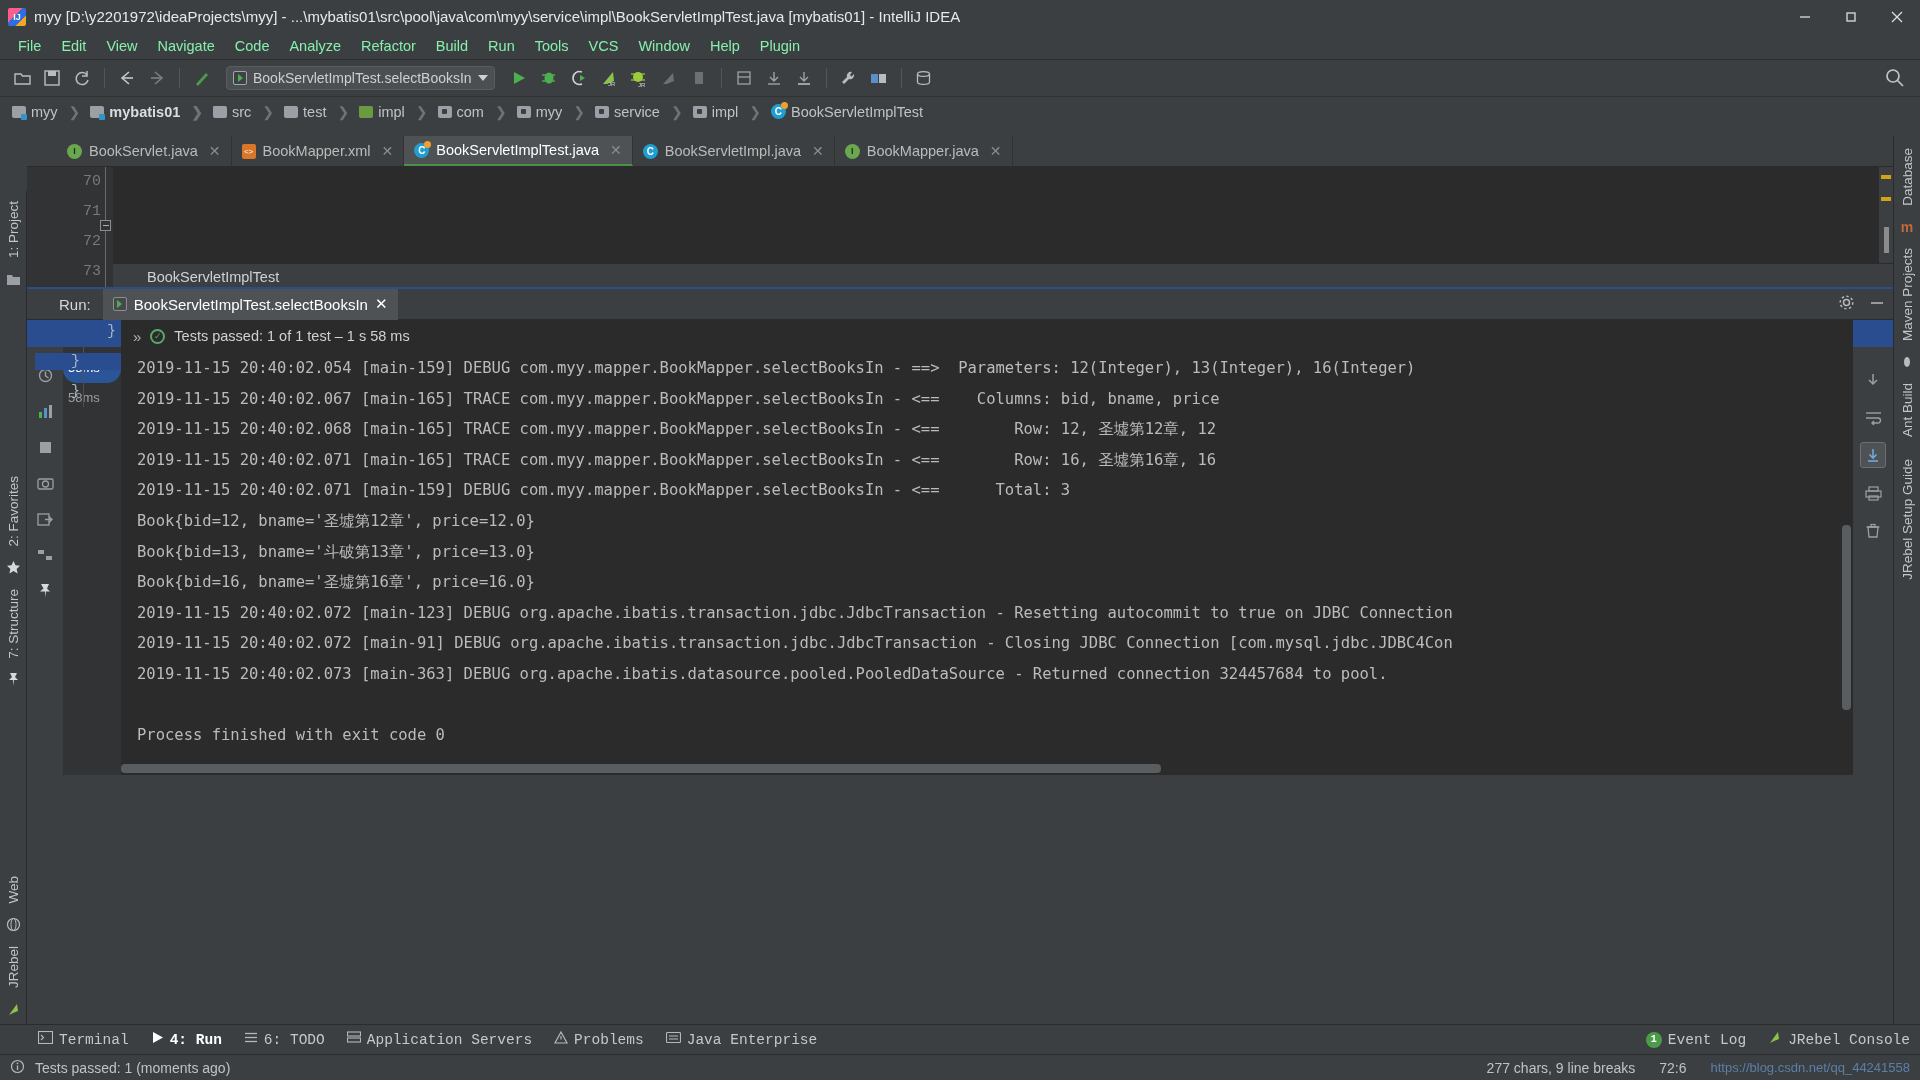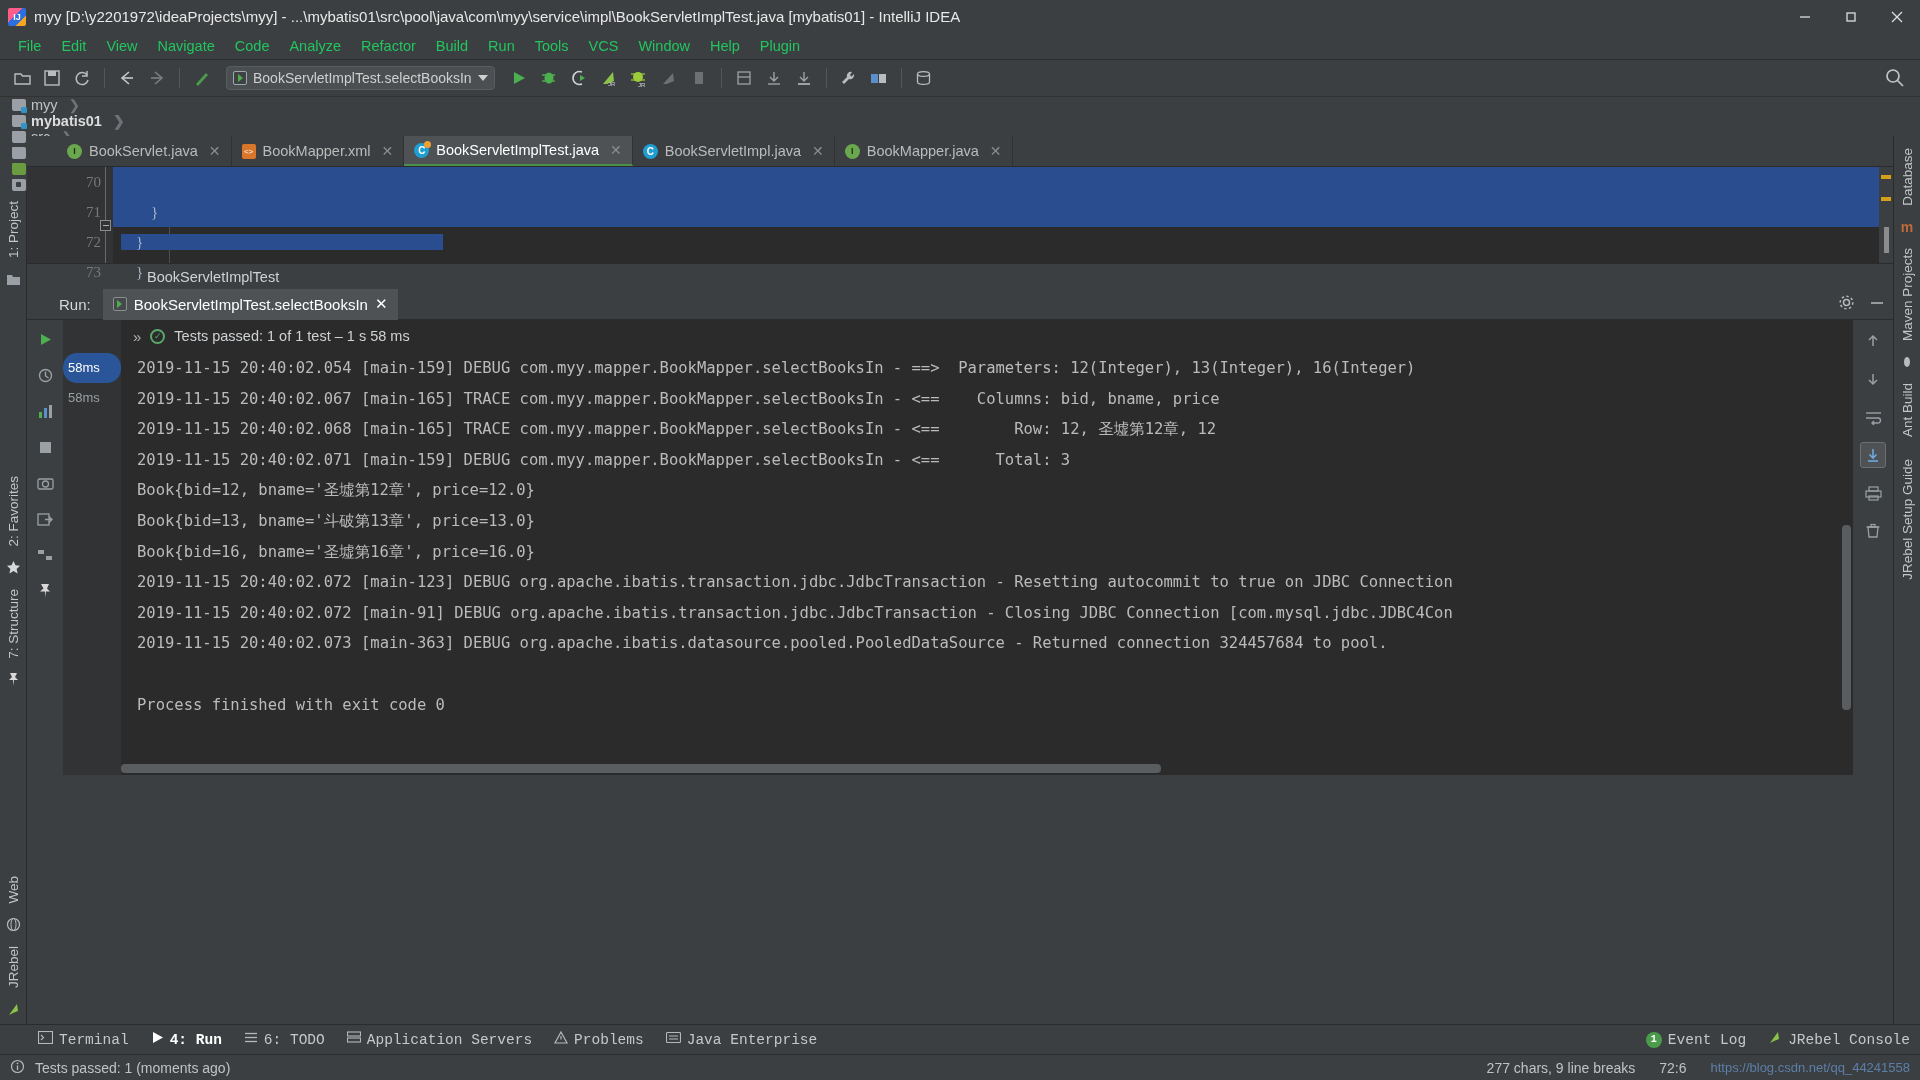--- a/index.html
+++ b/index.html
@@ -30,21 +30,21 @@
   .winbtns { position: absolute; right: 0; top: 0; height: 33px; display: flex; }
   .winbtn {
     width: 46px; height: 33px; display: flex; align-items: center; justify-content: center;
     color: #d8d8d8;
   }
   .winbtn svg { display: block; }
 
   
   .menubar {
     height: 27px; background: #3c3f41; display: flex; align-items: center;
-    padding-left: 8px; font-size: 14.5px; color: #22c55e;
+    padding-left: 8px; font-size: 14.5px; color: #86efac;
     border-bottom: 1px solid #2b2b2b;
   }
   .menuitem { padding: 3px 10px; white-space: nowrap; }
 
   
   .toolbar {
     height: 37px; background: #3c3f41; display: flex; align-items: center;
     padding-left: 8px; gap: 2px; border-bottom: 1px solid #323232;
     position: relative;
   }
@@ -64,22 +64,22 @@
   }
   .runcfg .cfgicon i{
     width:0;height:0;border-left:5px solid #4fae4f;border-top:4px solid transparent;border-bottom:4px solid transparent;display:block;
   }
   .runcfg .cfgname { flex: 1; white-space: nowrap; }
   .caretdown { width:0;height:0;border-left:5px solid transparent;border-right:5px solid transparent;border-top:6px solid #cfcfcf; }
   .tb-search { position: absolute; right: 14px; top: 7px; color: #c2c2c2; }
 
   
   .navbar {
-    height: 29px; background: #3c3f41; display: flex; align-items: flex-start;
-    padding-left: 6px; font-size: 14.5px; color: #bfc3c7; flex-direction: column;
+    height: 29px; background: #3c3f41; display: flex; align-items: center;
+    padding-left: 6px; font-size: 14.5px; color: #bfc3c7;
   }
   .crumb { display: flex; align-items: center; gap: 5px; padding: 0 4px 0 6px; position: relative; white-space: nowrap;}
   .crumb .sep {
     margin-left: 6px; color: #6f7377; font-size: 14px;
   }
   .crumb.bold { font-weight: bold; color: #dcdcdc; }
   .ficon { width: 14px; height: 12px; border-radius: 1px 2px 2px 2px; display:inline-block; position: relative; }
   .ficon.grey { background: #9aa0a6; }
   .ficon.green { background: #6a9b41; }
   .ficon.mod::after{
@@ -112,21 +112,21 @@
     display:flex;align-items:center;justify-content:center;font-weight:bold;
   }
   .ico-xml {
     width:14px;height:15px;background:#d8762a;border-radius:2px;color:#fff;font-size:8px;
     display:flex;align-items:center;justify-content:center;
   }
 
   
   .editor {
     height: 96px; background: #2b2b2b; position: relative; display: flex;
-    font-family: Liberation Serif, serif; font-size: 15px;
+    font-family: Liberation Mono, monospace; font-size: 15px; flex-direction: column;
   }
   .gutter {
     width: 86px; background: #313335; color: #767a7d; text-align: right;
     padding-right: 12px; flex: 0 0 86px; position: relative;
   }
   .gutter .ln { height: 30px; line-height: 30px; }
   .foldcol { position: absolute; right: 0; top: 0; width: 14px; height: 100%; }
   .foldline { position: absolute; left: 6px; top: 0; width: 1px; height: 100%; background: #6a6a6a; }
   .foldbox {
     position: absolute; left: 1px; top: 53px; width: 11px; height: 11px;
@@ -672,20 +672,21 @@
 
     <div class="console">
       <div class="testhdr">
         <span class="chev">»</span>
         <span class="okcircle"></span>
         <span>Tests passed: 1 of 1 test – 1 s 58 ms</span>
       </div>
       <div class="logline">2019-11-15 20:40:02.054 [main-159] DEBUG com.myy.mapper.BookMapper.selectBooksIn - ==&gt;  Parameters: 12(Integer), 13(Integer), 16(Integer)</div>
       <div class="logline">2019-11-15 20:40:02.067 [main-165] TRACE com.myy.mapper.BookMapper.selectBooksIn - &lt;==    Columns: bid, bname, price</div>
       <div class="logline">2019-11-15 20:40:02.068 [main-165] TRACE com.myy.mapper.BookMapper.selectBooksIn - &lt;==        Row: 12, 圣墟第12章, 12</div>
+      <div class="logline">2019-11-15 20:40:02.071 [main-165] TRACE com.myy.mapper.BookMapper.selectBooksIn - &lt;==        Row: 16, 圣墟第16章, 16</div>
       <div class="logline">2019-11-15 20:40:02.071 [main-159] DEBUG com.myy.mapper.BookMapper.selectBooksIn - &lt;==      Total: 3</div>
       <div class="logline">Book{bid=12, bname='圣墟第12章', price=12.0}</div>
       <div class="logline">Book{bid=13, bname='斗破第13章', price=13.0}</div>
       <div class="logline">Book{bid=16, bname='圣墟第16章', price=16.0}</div>
       <div class="logline">2019-11-15 20:40:02.072 [main-123] DEBUG org.apache.ibatis.transaction.jdbc.JdbcTransaction - Resetting autocommit to true on JDBC Connection</div>
       <div class="logline">2019-11-15 20:40:02.072 [main-91] DEBUG org.apache.ibatis.transaction.jdbc.JdbcTransaction - Closing JDBC Connection [com.mysql.jdbc.JDBC4Con</div>
       <div class="logline">2019-11-15 20:40:02.073 [main-363] DEBUG org.apache.ibatis.datasource.pooled.PooledDataSource - Returned connection 324457684 to pool.</div>
       <div class="logline"></div>
       <div class="logline">Process finished with exit code 0</div>
       <div class="console-scroll"></div>

